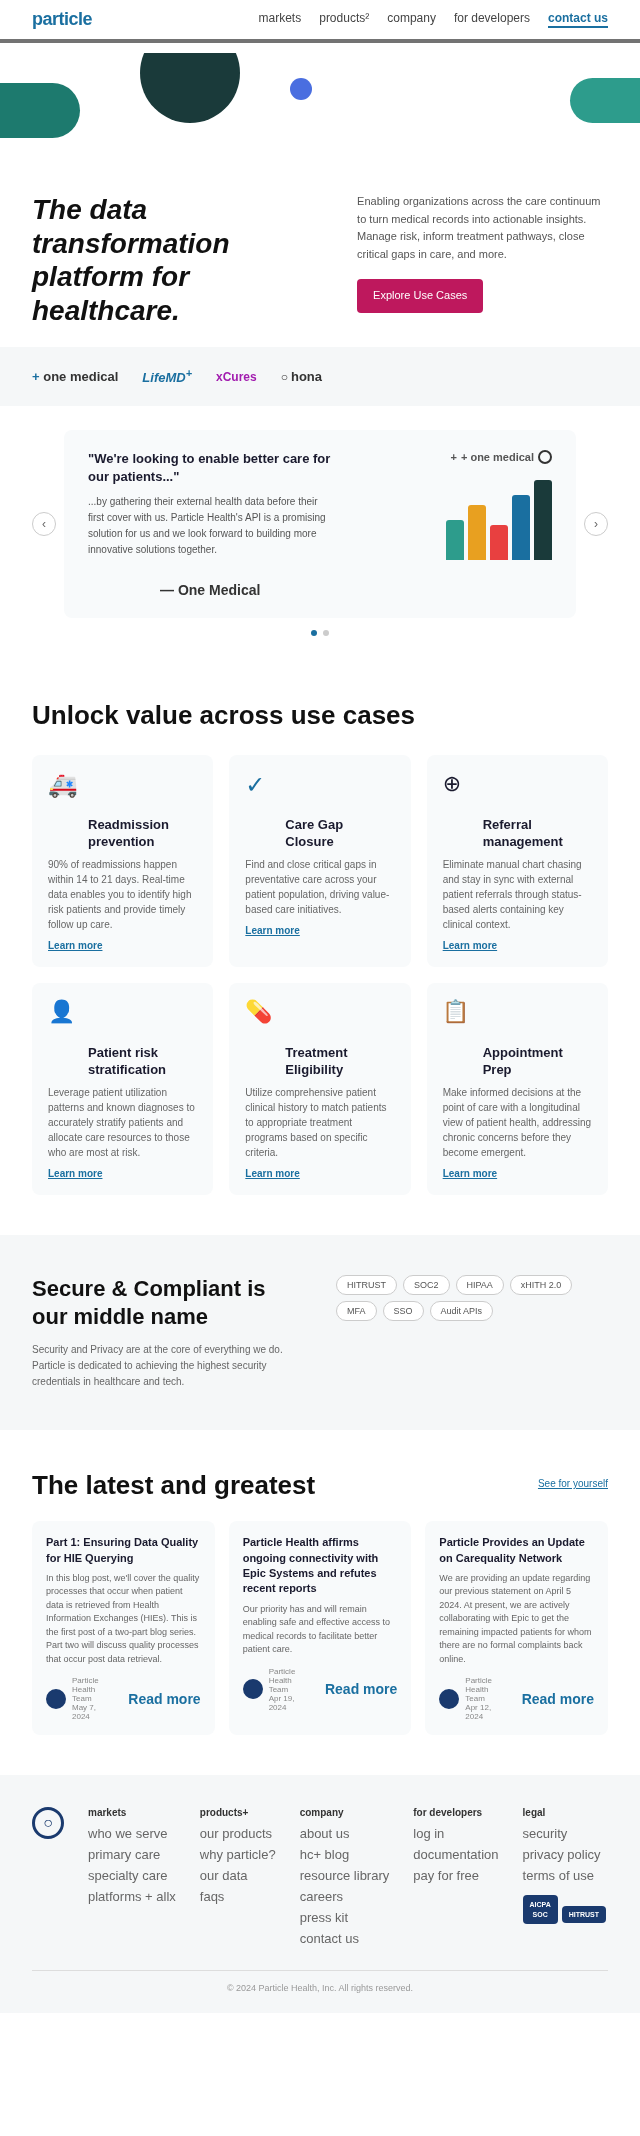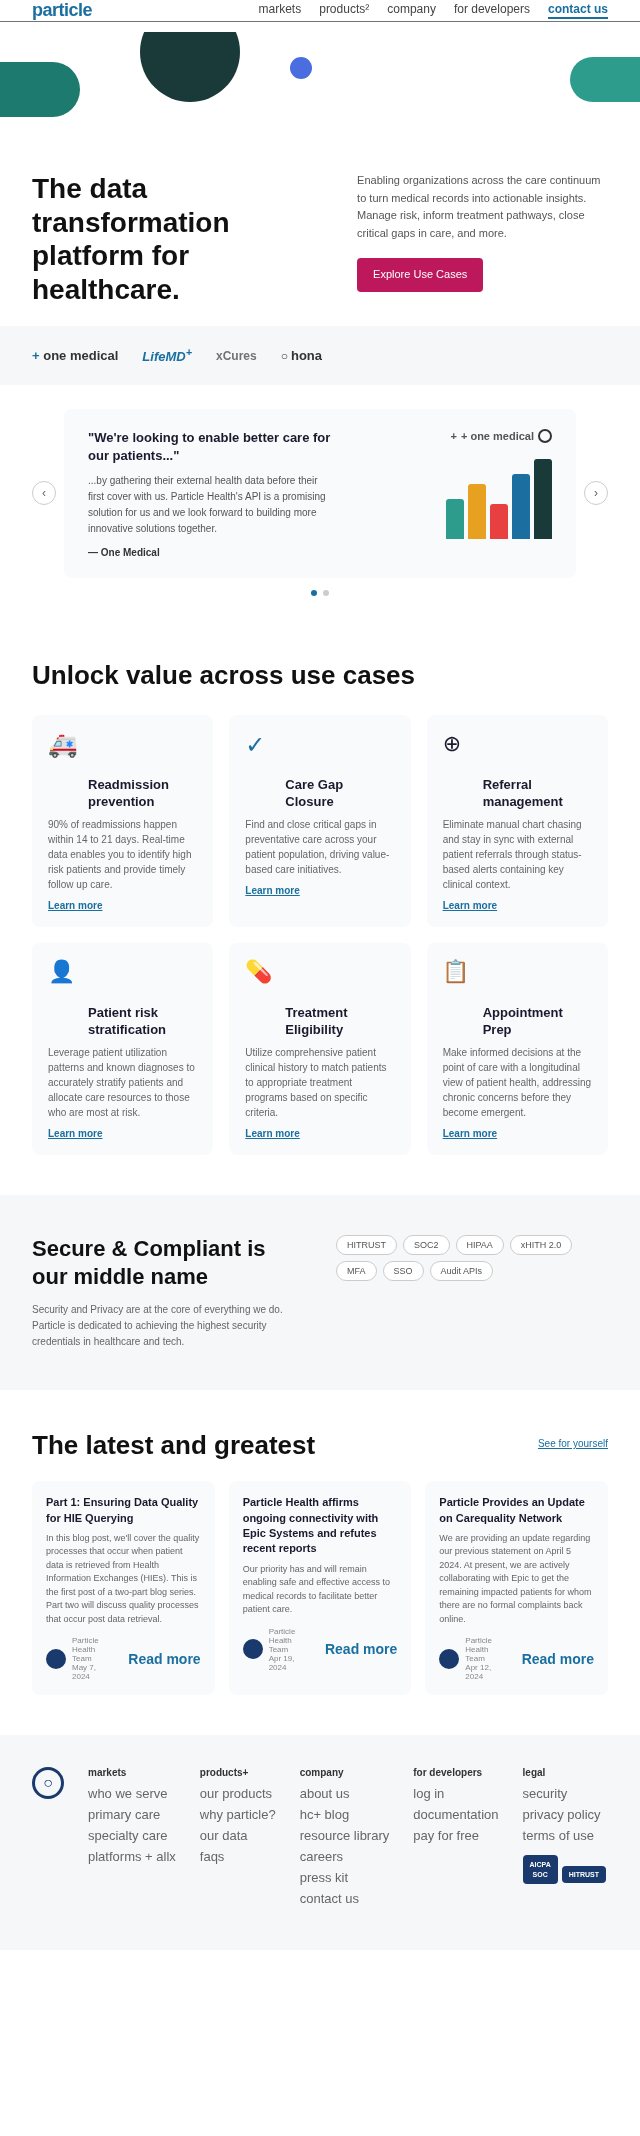--- a/index.html
+++ b/index.html
@@ -1,54 +1,54 @@
 <!DOCTYPE html>
 <html><head>
   <meta charset="utf-8">
   <style>
     * { box-sizing: border-box; margin: 0; padding: 0; }
     body { font-family: -apple-system, BlinkMacSystemFont, 'Segoe UI', Helvetica, Arial, sans-serif; color: #1a1a2e; background: #fff; width: 640px; margin: 0 auto; font-size: 14px; }
 
     
-    nav { display: flex; align-items: center; justify-content: space-between; padding: 0 32px; border-bottom: 1px solid #737373; }
+    nav { display: flex; align-items: center; justify-content: space-between; padding: 9px 32px; border-bottom: 4px solid #737373; }
     .nav-logo { color: #1a6fa0; font-size: 18px; font-weight: 700; letter-spacing: -0.5px; }
     .nav-links { display: flex; gap: 18px; font-size: 12px; color: #444; }
     .nav-links span { cursor: pointer; }
     .nav-links .contact { border-bottom: 2px solid #1a6fa0; color: #1a6fa0; font-weight: 600; padding-bottom: 1px; }
 
     
     .hero { position: relative; padding: 40px 32px 20px; overflow: hidden; min-height: 160px; }
     .hero-shapes { position: absolute; top: 0; left: 0; right: 0; height: 120px; }
     .shape-green-left { position: absolute; left: -10px; top: 40px; width: 90px; height: 55px; background: #1d7a6e; border-radius: 0 50px 50px 0; }
     .shape-dark { position: absolute; left: 120px; top: 10px; width: 100px; height: 100px; background: #1a3a3a; border-radius: 50%; transform: translate(20px, -30px); clip-path: inset(30px 0 0 0); }
     .shape-circle-blue { position: absolute; left: 290px; top: 35px; width: 22px; height: 22px; background: #4a6ee0; border-radius: 50%; }
     .shape-green-right { position: absolute; right: -10px; top: 35px; width: 80px; height: 45px; background: #2d9c8c; border-radius: 50px 0 0 50px; }
     .hero-content { display: flex; gap: 24px; margin-top: 110px; }
-    .hero-title { font-size: 28px; font-weight: 700; color: #111; line-height: 1.2; flex: 1.2; }
+    .hero-title { font-size: 28px; font-weight: 700; color: #111; line-height: 1.2; flex: 1.2; font-style: italic; }
     .hero-right { flex: 1; font-size: 11px; color: #555; line-height: 1.6; }
     .hero-right p { margin-bottom: 12px; }
     .btn-explore { display: inline-block; background: #be185d; color: #fff; padding: 8px 16px; border-radius: 4px; font-size: 11px; cursor: pointer; margin-top: 4px; }
 
     
     .trusted { background: #f5f7f8; padding: 20px 32px; }
     .trusted-label { font-size: 9px; color: #888; margin-bottom: 10px; }
     .trusted-logos { display: flex; align-items: center; gap: 24px; flex-wrap: wrap; }
     .logo-item { font-size: 13px; font-weight: 700; color: #333; }
     .logo-item.onemedical::before { content: '+'; color: #1a6fa0; }
     .logo-item.lifemd { font-style: italic; color: #1a6fa0; }
-    .logo-item.xcures { font-size: 12px; color: #737373; }
+    .logo-item.xcures { font-size: 12px; color: #a21caf; }
     .logo-item.hona { display: flex; align-items: center; gap: 3px; }
 
     
     .testimonial-section { padding: 24px 0; background: #fff; }
     .testimonial-card { margin: 0 32px; background: #f8fafb; border-radius: 8px; padding: 20px 24px; display: flex; gap: 16px; position: relative; }
     .test-text { flex: 1.2; }
     .test-quote { font-size: 13px; font-weight: 600; color: #1a1a2e; line-height: 1.4; margin-bottom: 8px; }
     .test-body { font-size: 10px; color: #555; line-height: 1.6; }
-    .test-author { font-size: 10px; color: #333; font-weight: 600; margin-top: 10px; }
+    .test-author { font-size: 14px; color: #333; font-weight: 600; margin-top: 24px; text-align: center; }
     .test-visual { flex: 1; display: flex; flex-direction: column; align-items: flex-end; gap: 6px; }
     .test-logo { font-size: 11px; color: #555; font-weight: 600; display: flex; align-items: center; gap: 4px; }
     .test-bars { display: flex; gap: 4px; align-items: flex-end; margin-top: 10px; }
     .bar { width: 18px; border-radius: 3px 3px 0 0; }
     .arrow { width: 24px; height: 24px; border-radius: 50%; border: 1px solid #ccc; display: flex; align-items: center; justify-content: center; cursor: pointer; font-size: 12px; color: #666; }
     .dot { width: 6px; height: 6px; border-radius: 50%; background: #ccc; }
     .dot.active { background: #1a6fa0; }
 
     
     .use-cases { padding: 40px 32px; }
@@ -330,13 +330,14 @@
         <a>privacy policy</a>
         <a>terms of use</a>
         <div style="margin-top:12px;">
           <div style="background:#1a3a6e;color:#fff;font-size:7px;font-weight:700;padding:5px 7px;border-radius:4px;display:inline-block;text-align:center;line-height:1.3;">AICPA<br>SOC</div>
           <div style="background:#1a3a6e;color:#fff;font-size:7px;font-weight:700;padding:5px 7px;border-radius:4px;display:inline-block;margin-top:4px;text-align:center;">HITRUST</div>
         </div>
       </div>
 
     </div>
   </div>
+  <div class="footer-bottom">© 2024 Particle Health, Inc. All rights reserved.</div>
 </footer>
 
 </body></html>

